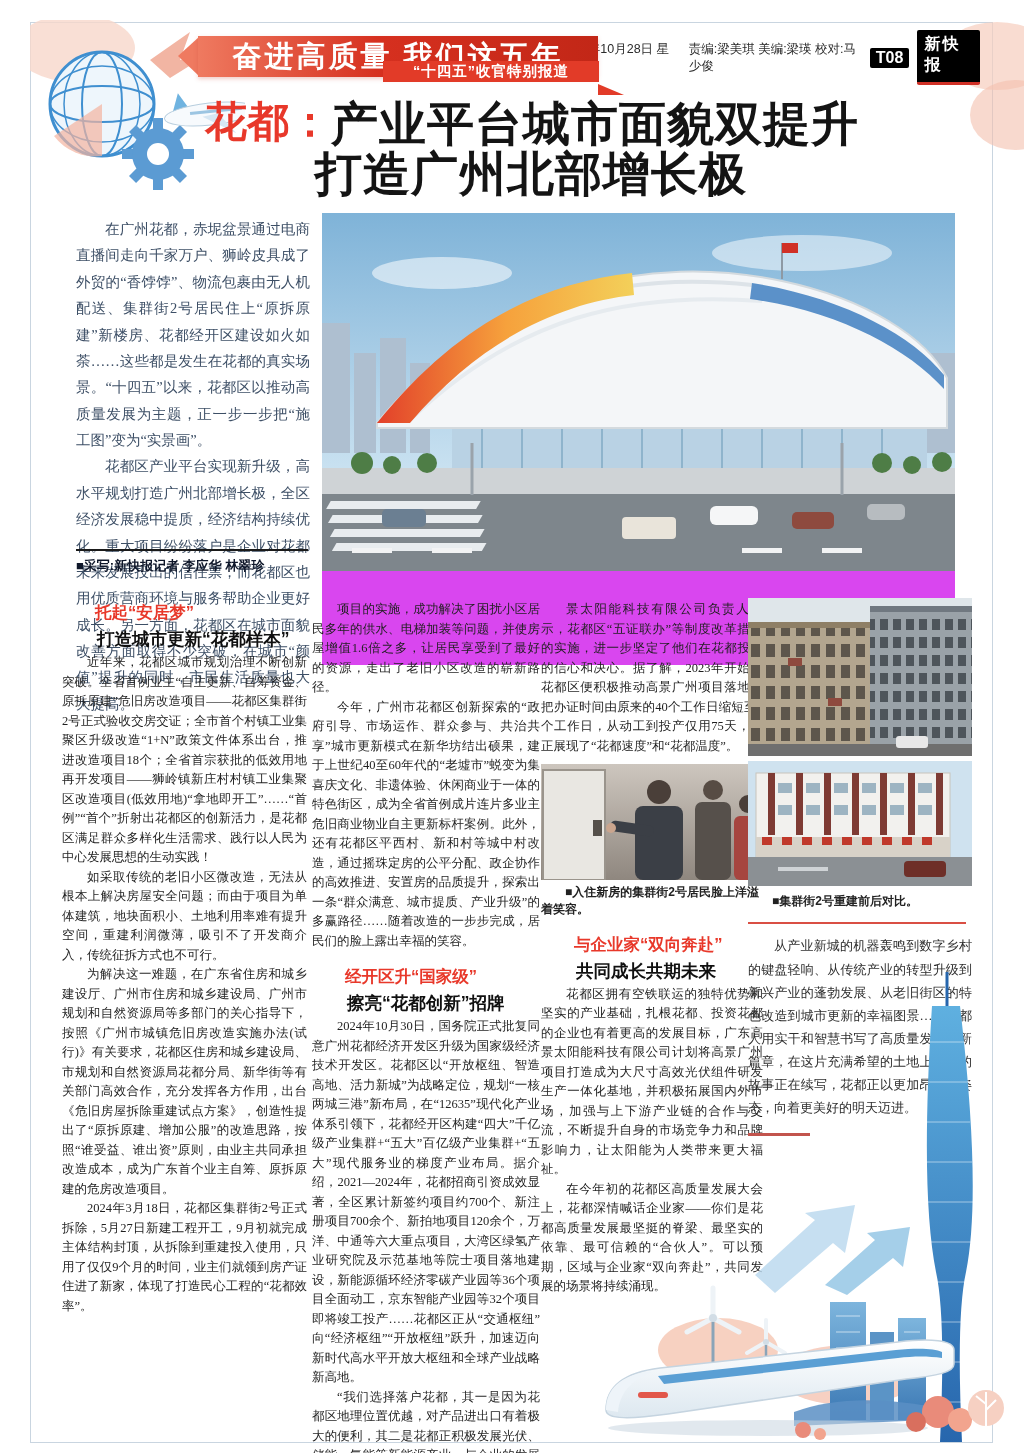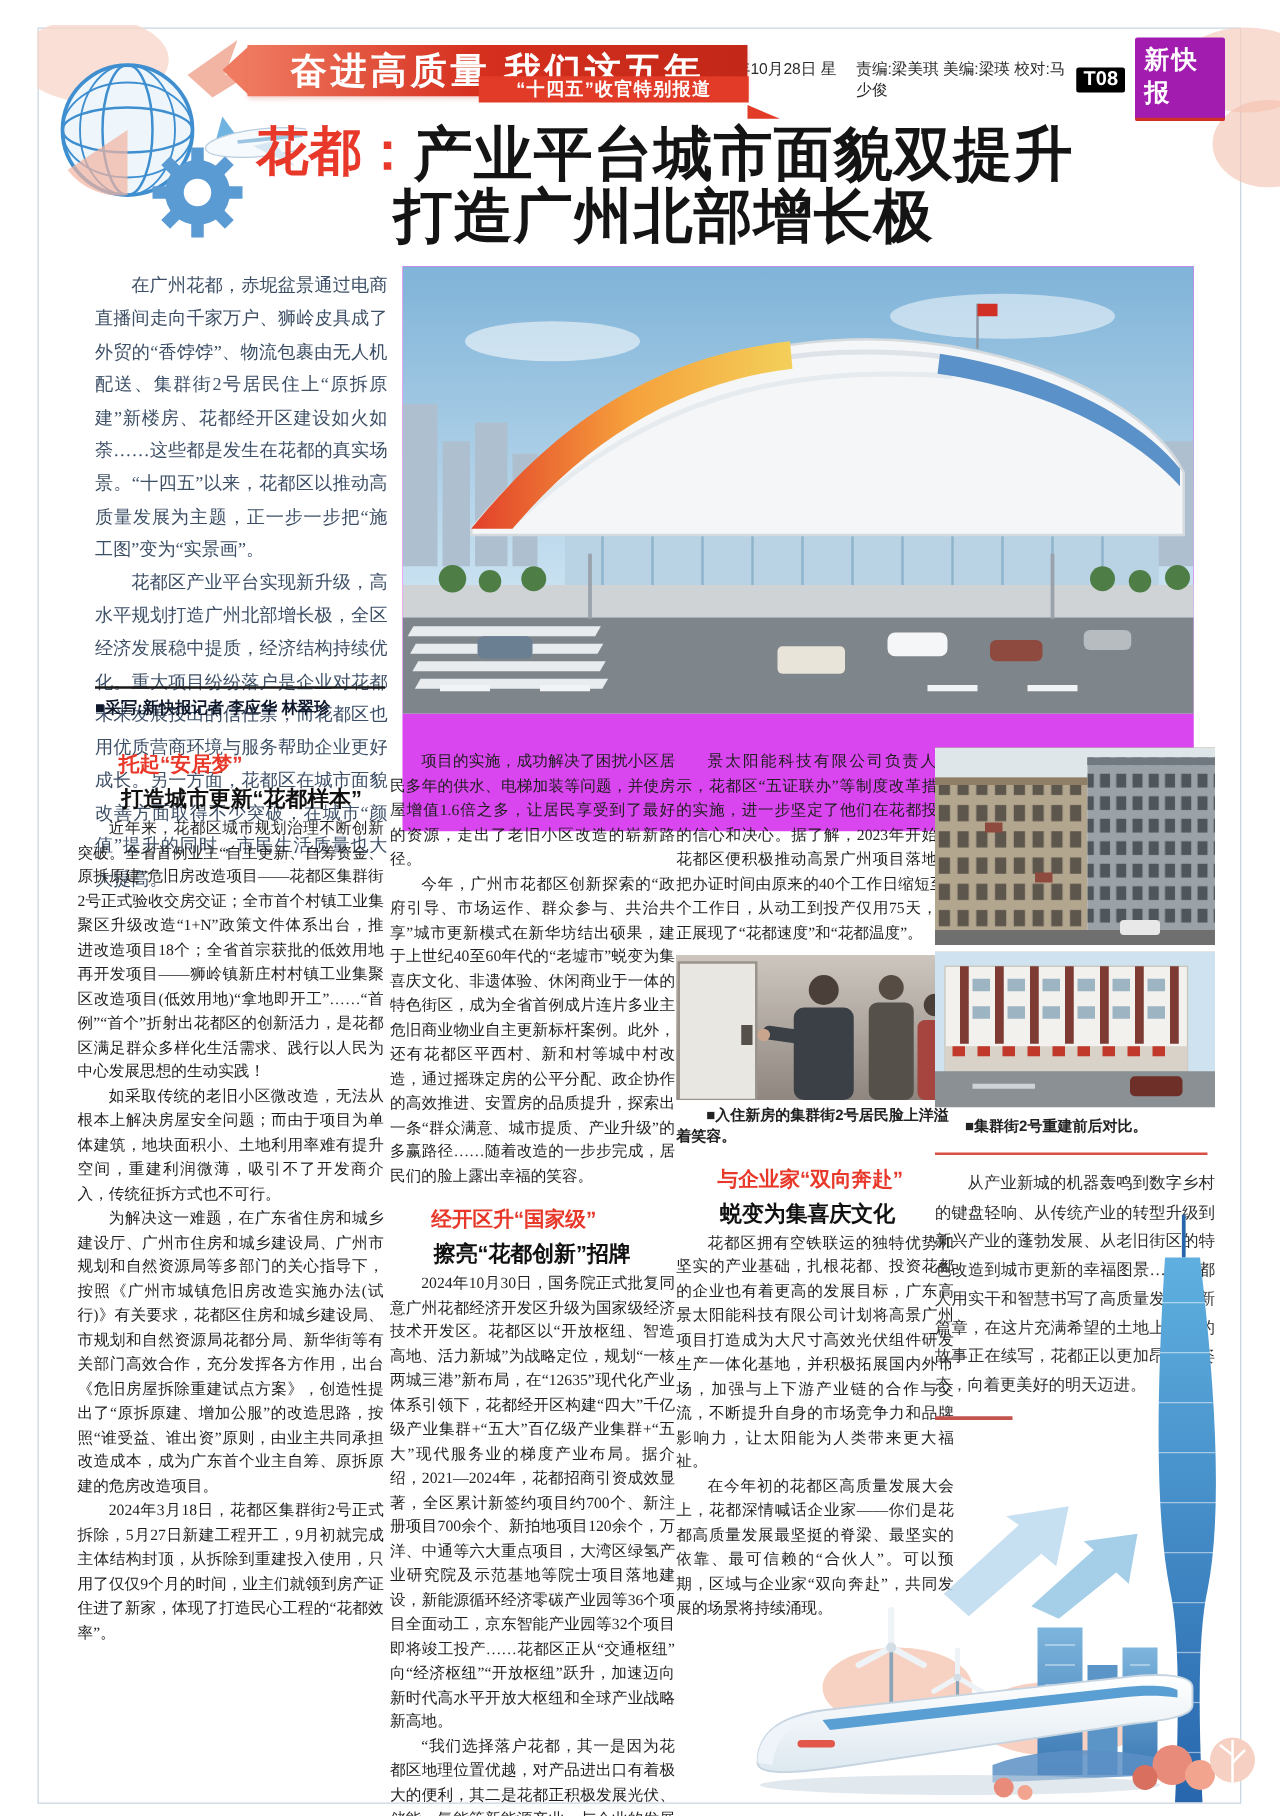--- a/index.html
+++ b/index.html
@@ -6,21 +6,21 @@
   .page{position:relative;width:1024px;height:1453px;background:#fff;overflow:hidden;
         font-family:"Liberation Serif","DejaVu Serif",serif;}
   .frame{position:absolute;left:30px;top:22px;width:961px;height:1419px;
          border:1px solid #c9d5e0;pointer-events:none;}
   .abs{position:absolute;}
   
   .meta-row{position:absolute;left:560px;top:30px;width:420px;display:flex;align-items:center;
             justify-content:flex-end;gap:8px;font-family:"Liberation Sans",sans-serif;
             font-size:12.5px;color:#2b2b2b;}
   .badge{background:#000000;color:#fff;font-weight:bold;font-size:16px;padding:1px 6px;border-radius:2px;}
-  .masthead{background:#a21caf;color:#fff;font-weight:bold;font-size:20px;letter-spacing:2px;
+  .masthead{background:#000000;color:#fff;font-weight:bold;font-size:16px;letter-spacing:2px;
             padding:4px 7px 6px;border-radius:2px;font-family:"Liberation Serif",serif;
             border-bottom:3px solid #d03026;}
   
   .banner{position:absolute;left:198px;top:36px;width:400px;height:41px;
           background:linear-gradient(90deg,#ef7a60,#d6301f 45%,#c22717);
           display:flex;align-items:center;justify-content:center;
           box-shadow:0 2px 4px rgba(200,60,40,.25);text-align:center;}
   .banner-tip{position:absolute;left:178px;top:36px;width:0;height:0;
           border-top:20px solid transparent;border-bottom:21px solid transparent;
           border-right:22px solid #ef7a60;}
@@ -264,21 +264,21 @@
         <rect x="70" y="56" width="44" height="11" rx="5" fill="#3b3f46" transform="rotate(8 70 56)"></rect>
         <circle cx="70" cy="64" r="5" fill="#caa58e"></circle>
         <circle cx="172" cy="26" r="10" fill="#574c44"></circle>
         <rect x="154" y="38" width="36" height="78" rx="7" fill="#56504b"></rect>
         <circle cx="207" cy="40" r="9" fill="#4a3f39"></circle>
         <rect x="193" y="52" width="28" height="64" rx="6" fill="#a6453f"></rect>
       </svg>
     </div>
     <p class="caption">■入住新房的集群街2号居民脸上洋溢着笑容。</p>
     <p class="kicker mt">与企业家“双向奔赴”</p>
-    <p class="sec-title">蜕变为集喜庆文化</p>
+    <p class="sec-title">共同成长共期未来</p>
     <p>花都区拥有空铁联运的独特优势和坚实的产业基础，扎根花都、投资花都的企业也有着更高的发展目标，广东高景太阳能科技有限公司计划将高景广州项目打造成为大尺寸高效光伏组件研发生产一体化基地，并积极拓展国内外市场，加强与上下游产业链的合作与交流，不断提升自身的市场竞争力和品牌影响力，让太阳能为人类带来更大福祉。</p>
     <p>在今年初的花都区高质量发展大会上，花都深情喊话企业家——你们是花都高质量发展最坚挺的脊梁、最坚实的依靠、最可信赖的“合伙人”。可以预期，区域与企业家“双向奔赴”，共同发展的场景将持续涌现。</p>
   </div>
 
   <div class="col" id="col4">
     <div class="rphoto1">
       <svg width="224" height="158" viewBox="0 0 224 158">
         <defs>
           <pattern id="win1" width="15" height="21" patternUnits="userSpaceOnUse">
             <rect width="15" height="21" fill="#b3a68f"></rect>

